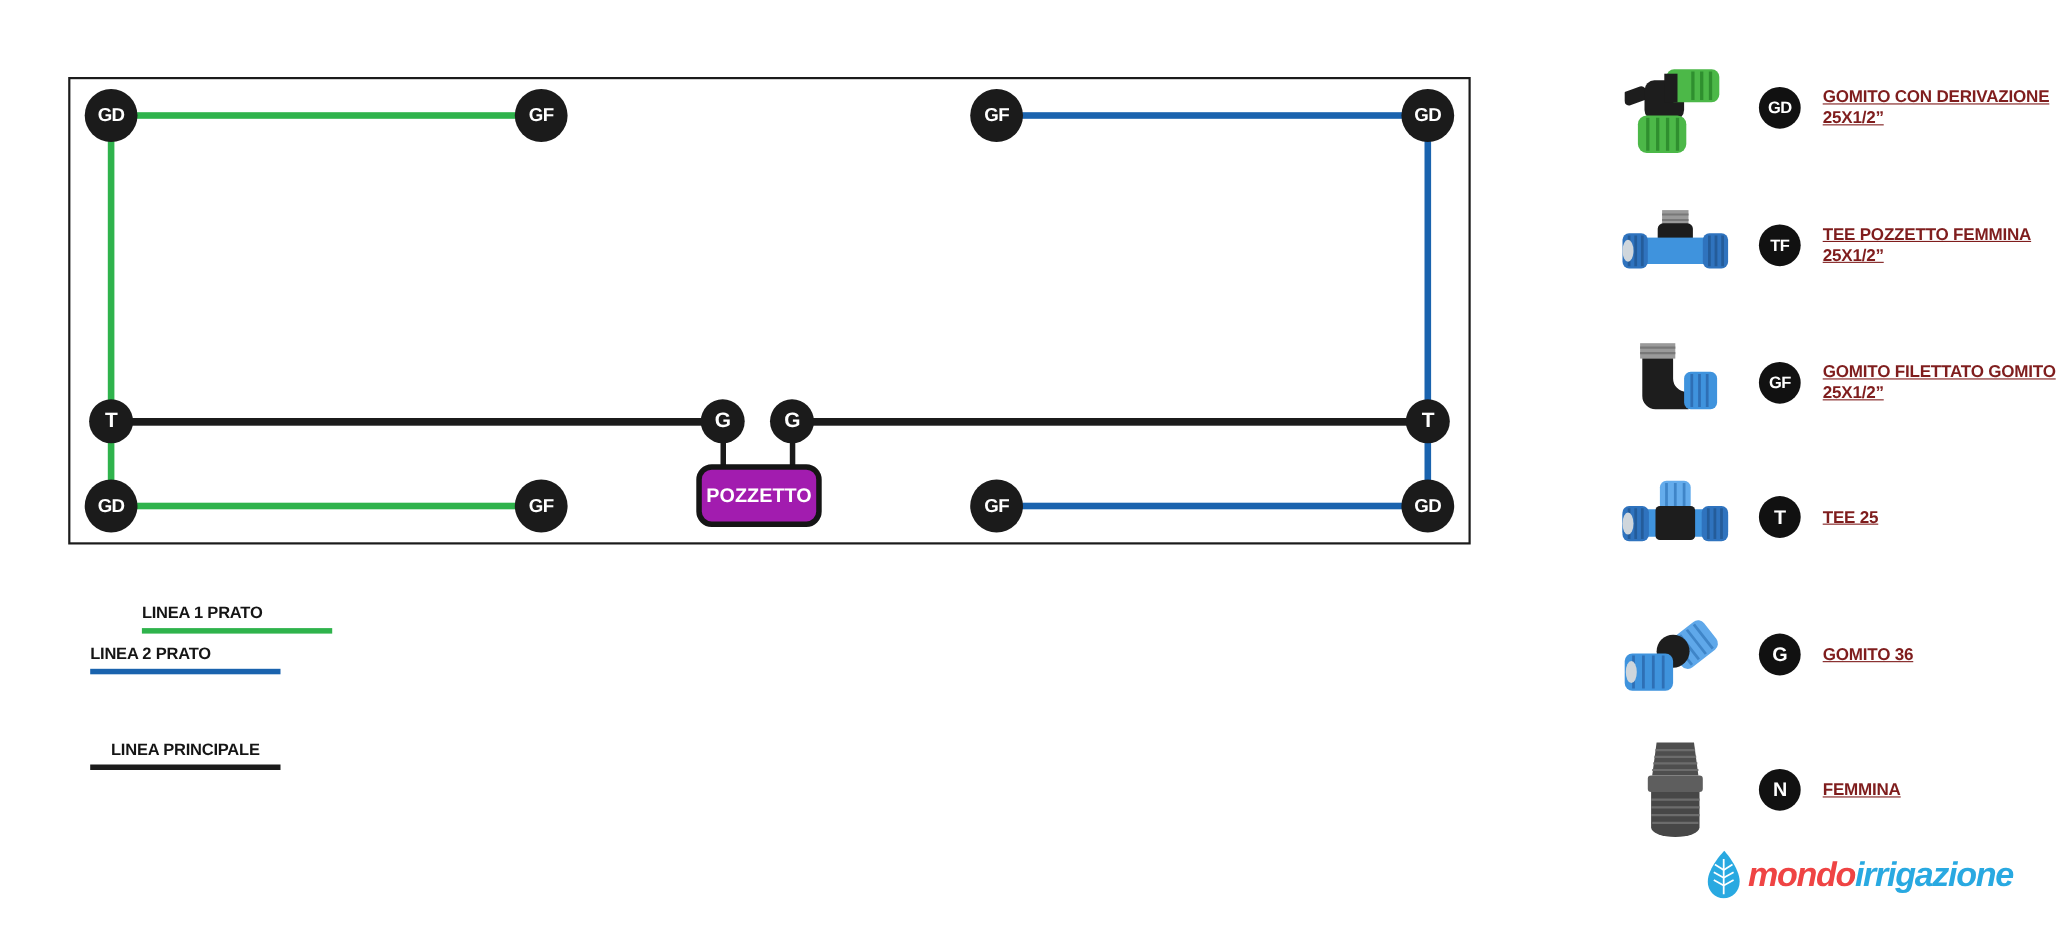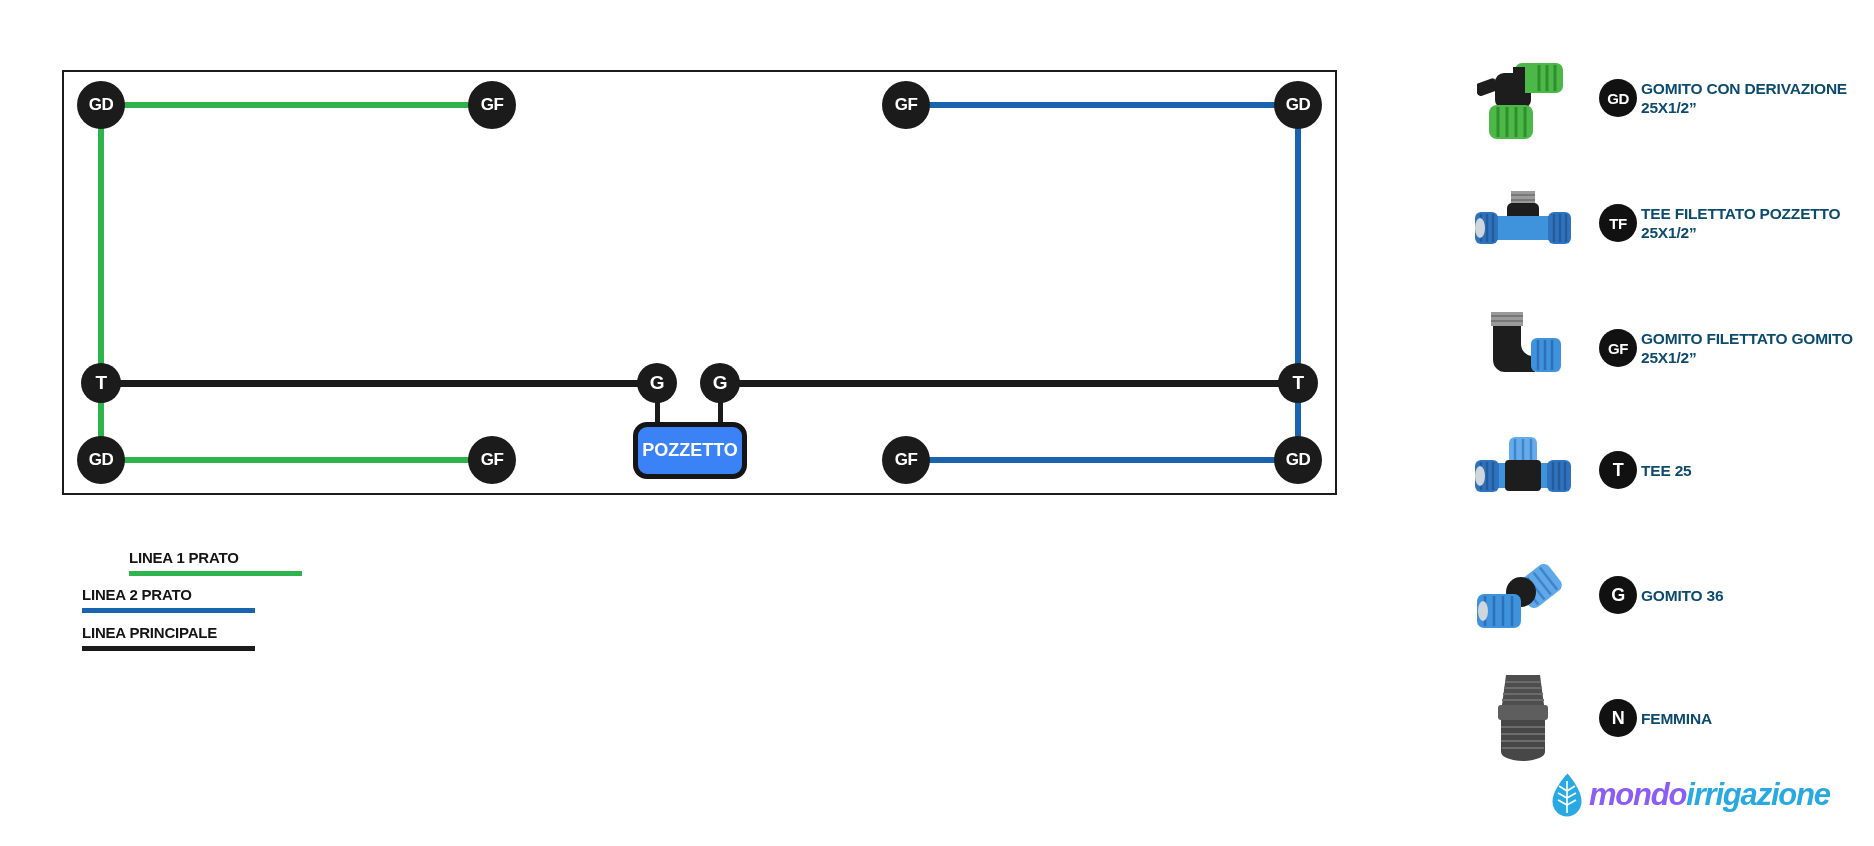--- a/index.html
+++ b/index.html
@@ -28,21 +28,21 @@
   .legend-bar{width:173px;height:5px;margin-top:5px;}
   .part-row{position:absolute;left:1473px;height:96px;display:flex;align-items:center;}
   .part-photo{width:100px;height:96px;display:flex;align-items:center;justify-content:center;flex:0 0 100px;}
   .part-badge{
     width:38px;height:38px;border-radius:50%;background:#111111;color:#ffffff;
     font-weight:bold;display:flex;align-items:center;justify-content:center;
     margin-left:26px;flex:0 0 38px;letter-spacing:-0.5px;
   }
   .part-badge.two{font-size:15px;}
   .part-badge.one{font-size:18px;}
-  .part-label{margin-left:4px;font-weight:bold;font-size:15.5px;line-height:19px;color:#0c4a6e;letter-spacing:-0.2px;white-space:nowrap;}
+  .part-label{margin-left:20px;font-weight:bold;font-size:15.5px;line-height:19px;color:#7f1d1d;letter-spacing:-0.2px;white-space:nowrap;text-decoration:underline;}
   .logo{position:absolute;left:1552px;top:773px;display:flex;align-items:center;}
   .logo svg{margin-right:7px;}
   .logo-text{font-size:31px;font-weight:bold;font-style:italic;letter-spacing:-1.2px;white-space:nowrap;}
 </style>
 </head>
 <body>
 
 <div class="diagram-border"></div>
 
 <div id="pipes-layer">
@@ -51,21 +51,21 @@
     <div class="pipe" style="left: 101px; top: 457px; width: 391px; height: 6px; background: rgb(47, 179, 76);"></div>
     <div class="pipe" style="left: 906px; top: 102px; width: 392px; height: 6px; background: rgb(26, 99, 174);"></div>
     <div class="pipe" style="left: 1295px; top: 105px; width: 6px; height: 355px; background: rgb(26, 99, 174);"></div>
     <div class="pipe" style="left: 906px; top: 457px; width: 392px; height: 6px; background: rgb(26, 99, 174);"></div>
     <div class="pipe" style="left: 101px; top: 379.5px; width: 556px; height: 7px; background: rgb(27, 27, 27);"></div>
     <div class="pipe" style="left: 720px; top: 379.5px; width: 578px; height: 7px; background: rgb(27, 27, 27);"></div>
     <div class="pipe" style="left: 654.5px; top: 394px; width: 5px; height: 30px; background: rgb(27, 27, 27);"></div>
     <div class="pipe" style="left: 717.5px; top: 394px; width: 5px; height: 30px; background: rgb(27, 27, 27);"></div>
   </div>
 
-<div class="pozzetto" style="background: #3b82f6;">
+<div class="pozzetto" style="background: #a21caf;">
   <span>POZZETTO</span>
 </div>
 
 <div id="nodes-layer">
     <div class="node" style="left: 77px; top: 81px; width: 48px; height: 48px; font-size: 17px;">
       <span>GD</span>
     </div>
     <div class="node" style="left: 468px; top: 81px; width: 48px; height: 48px; font-size: 17px;">
       <span>GF</span>
     </div>
@@ -103,21 +103,21 @@
 
 <div id="legend">
     <div class="legend-item" style="top: 549px; margin-left: 47px;">
       <div class="legend-label">LINEA 1 PRATO</div>
       <div class="legend-bar" style="background: rgb(47, 179, 76);"></div>
     </div>
     <div class="legend-item" style="top: 586px;">
       <div class="legend-label">LINEA 2 PRATO</div>
       <div class="legend-bar" style="background: rgb(26, 99, 174);"></div>
     </div>
-    <div class="legend-item" style="top: 624px;">
+    <div class="legend-item" style="top: 673px; text-align: center;">
       <div class="legend-label">LINEA PRINCIPALE</div>
       <div class="legend-bar" style="background: rgb(27, 27, 27);"></div>
     </div>
   </div>
 
 <div id="parts-list">
     <div class="part-row" style="top: 50px;">
       <div class="part-photo">
         <svg width="92" height="86" viewBox="0 0 92 86">
           <g transform="rotate(-20 14 30)">
@@ -168,21 +168,21 @@
             <line x1="87" y1="25" x2="87" y2="53"></line>
             <line x1="93" y1="25" x2="93" y2="53"></line>
           </g>
           <ellipse cx="7" cy="39" rx="5" ry="10" fill="#cfd6dc"></ellipse>
         </svg>
       </div>
       <div class="part-badge two">
         <span>TF</span>
       </div>
       <div class="part-label">
-        <div>TEE FILETTATO POZZETTO</div>
+        <div>TEE POZZETTO FEMMINA</div>
         <div>25X1/2”</div>
       </div>
     </div>
     <div class="part-row" style="top: 300px;">
       <div class="part-photo">
         <svg width="88" height="88" viewBox="0 0 88 88">
           <rect x="12" y="8" width="32" height="14" fill="#9a9a9a"></rect>
           <g stroke="#787878" stroke-width="2">
             <line x1="12" y1="12" x2="44" y2="12"></line>
             <line x1="12" y1="17" x2="44" y2="17"></line>
@@ -300,15 +300,15 @@
     <g stroke="#ffffff" stroke-width="1.6" fill="none">
       <line x1="15" y1="8" x2="15" y2="40"></line>
       <line x1="15" y1="18" x2="7" y2="13"></line>
       <line x1="15" y1="18" x2="23" y2="13"></line>
       <line x1="15" y1="25" x2="6" y2="20"></line>
       <line x1="15" y1="25" x2="24" y2="20"></line>
       <line x1="15" y1="32" x2="6" y2="27"></line>
       <line x1="15" y1="32" x2="24" y2="27"></line>
     </g>
   </svg>
-  <span class="logo-text" style="color: #8b5cf6;">mondo</span>
+  <span class="logo-text" style="color: #ef4444;">mondo</span>
     <span class="logo-text" style="color: rgb(41, 169, 225); font-style: italic;">irrigazione</span>
 </div>
 
 </body></html>

